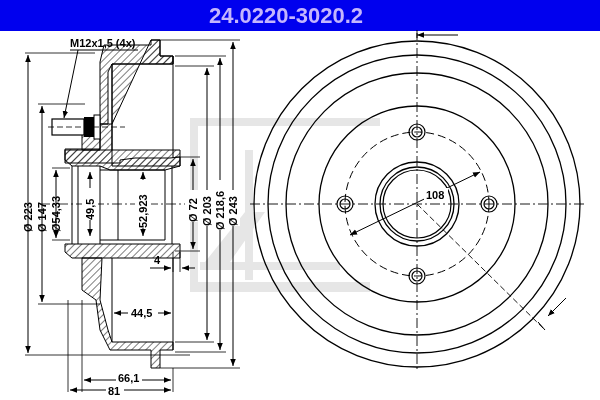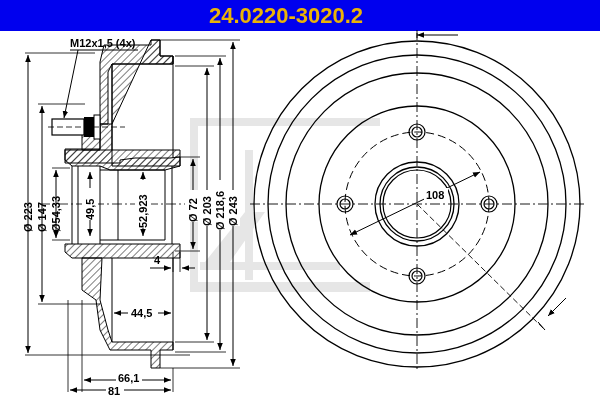--- a/index.html
+++ b/index.html
@@ -1,19 +1,19 @@
 <!DOCTYPE html>
 <html><head>
 <meta charset="utf-8">
 <style>
   html, body { margin: 0; padding: 0; background: #ffffff; }
   body { width: 600px; height: 400px; position: relative; overflow: hidden; font-family: "Liberation Sans", sans-serif; }
   .header {
     position: absolute; left: 0; top: 0; width: 600px; height: 31px;
-    background: #0000ee; color: #eab308;
+    background: #0000ee; color: #c4b5fd;
     display: flex; align-items: center; justify-content: center;
     font-family: "Liberation Sans", sans-serif; font-weight: bold; font-size: 22px; letter-spacing: 0px;
   }
   .header .pn { margin-right: 28px; }
   svg.drawing { position: absolute; left: 0; top: 0; }
   .dim { font-family: "Liberation Sans", sans-serif; font-weight: bold; font-size: 11px; fill: #000; }
 </style>
 </head>
 <body>
 

